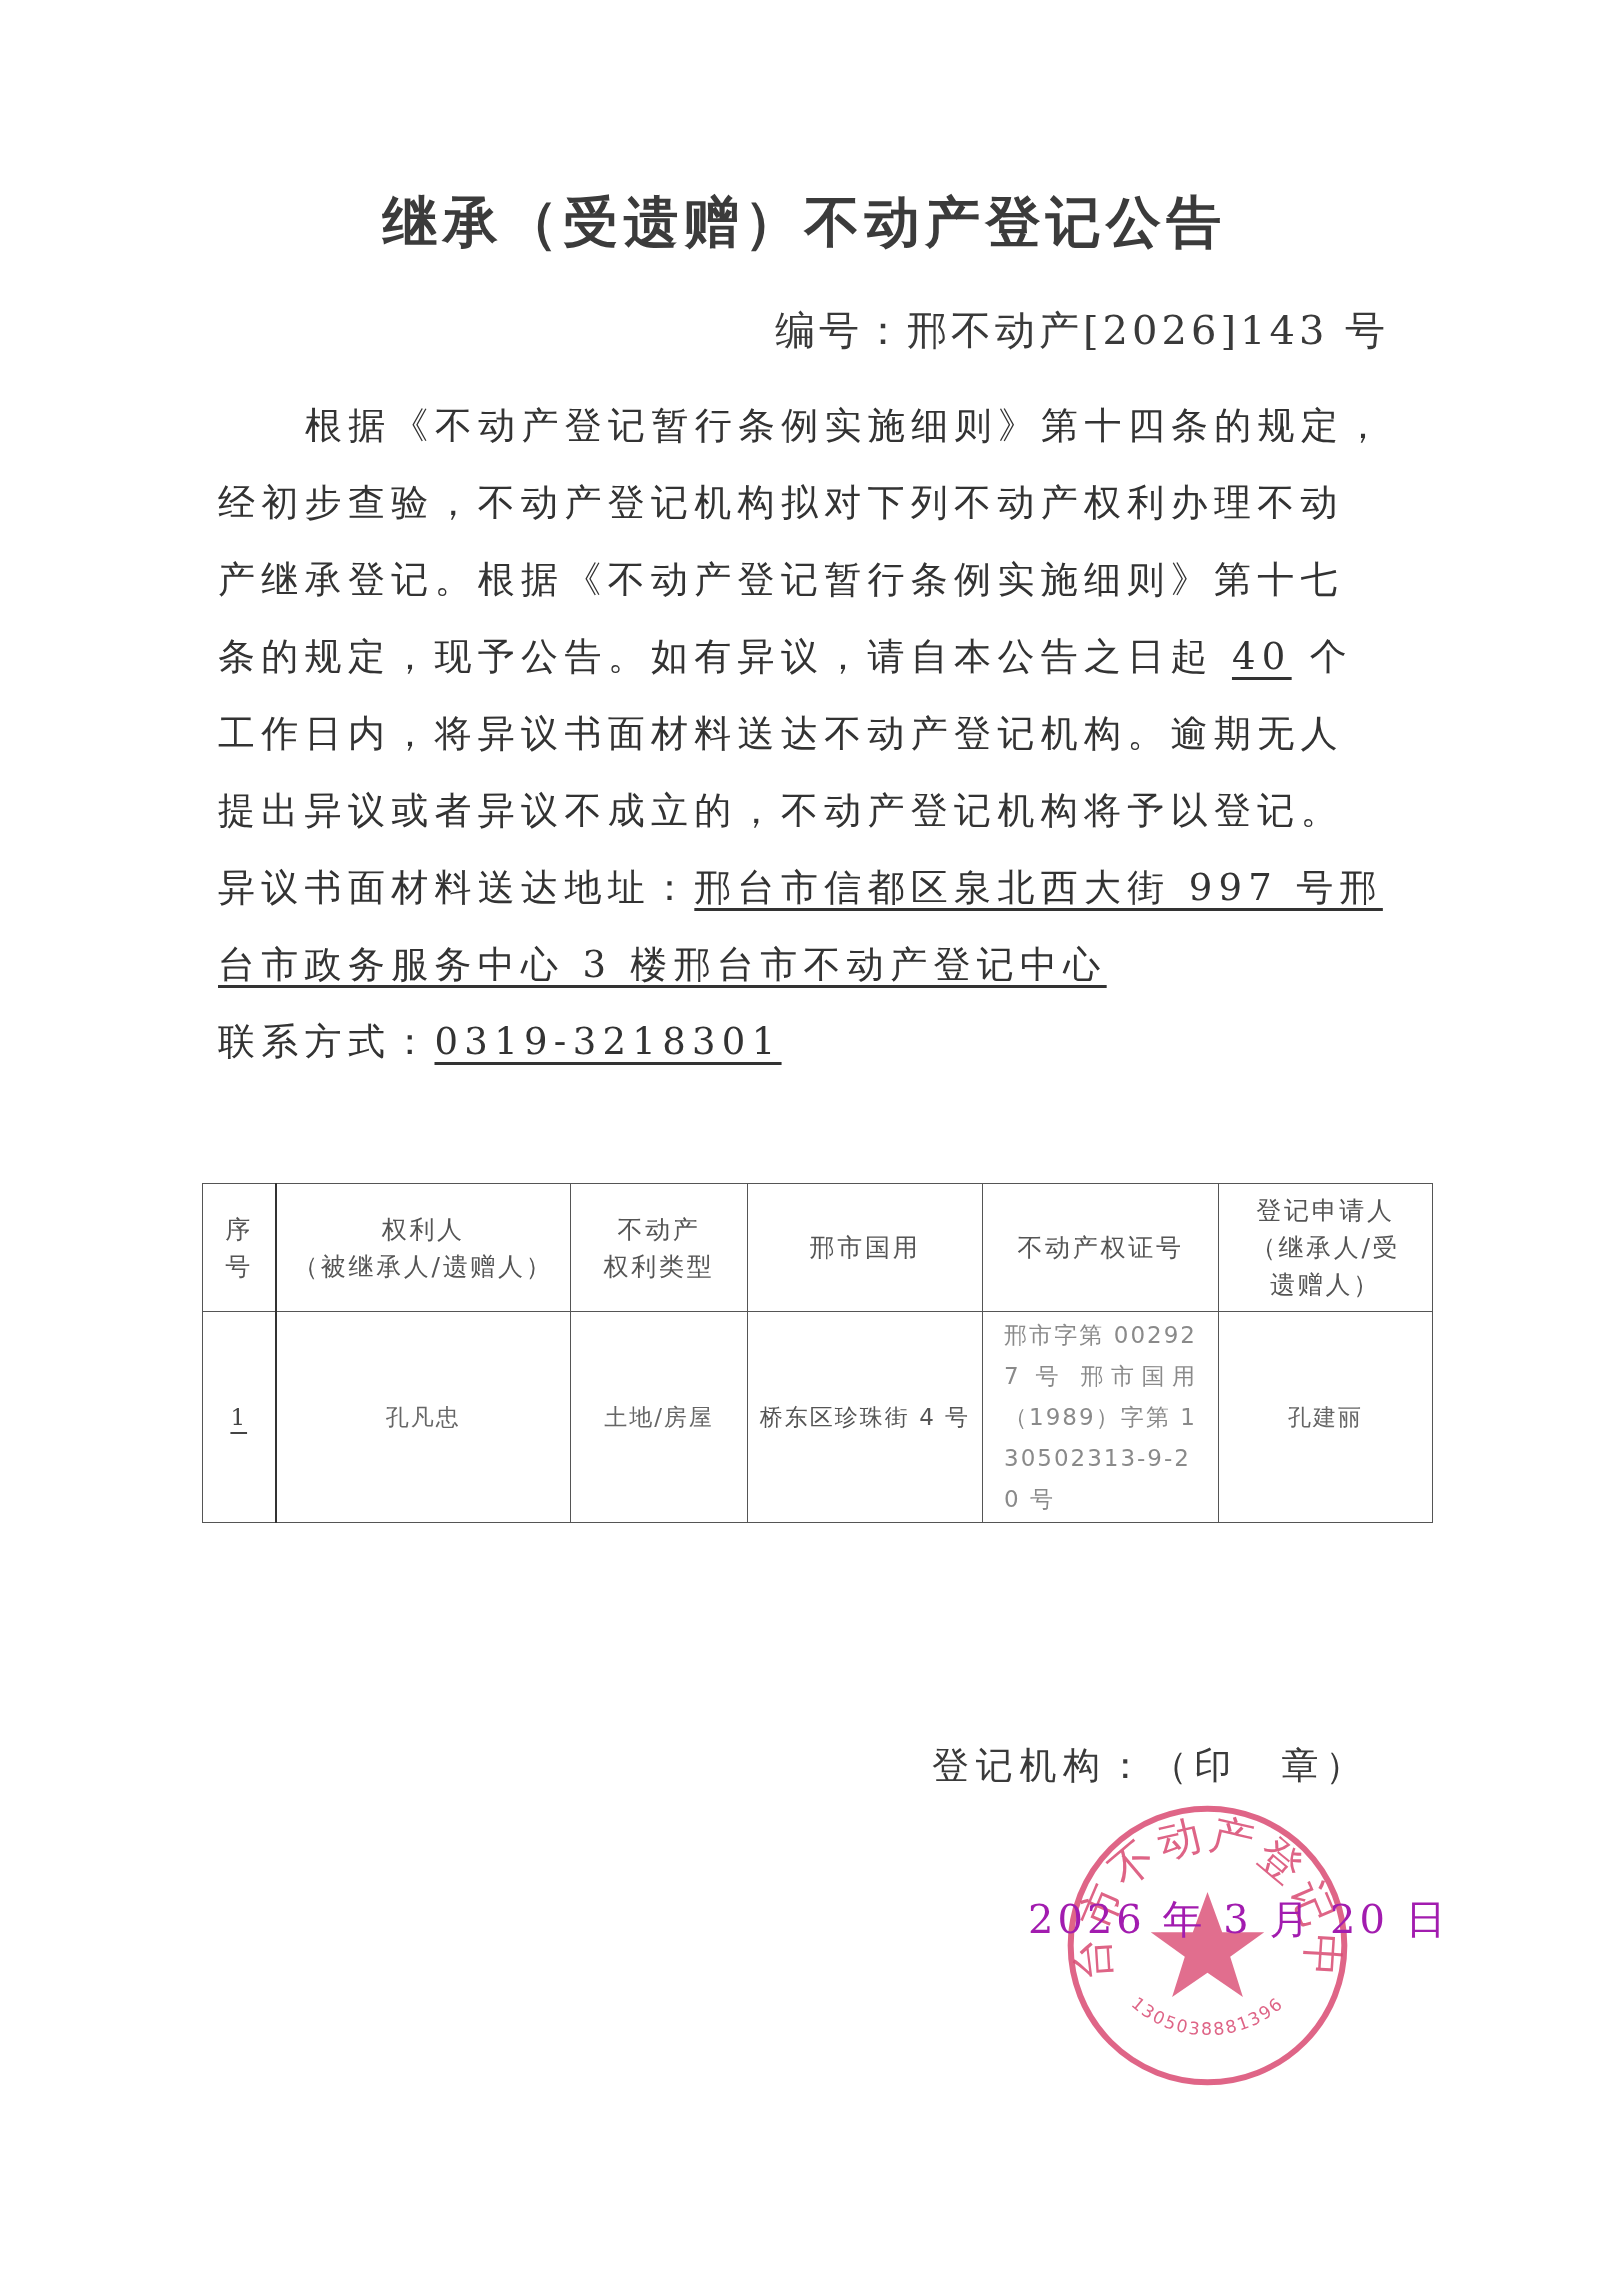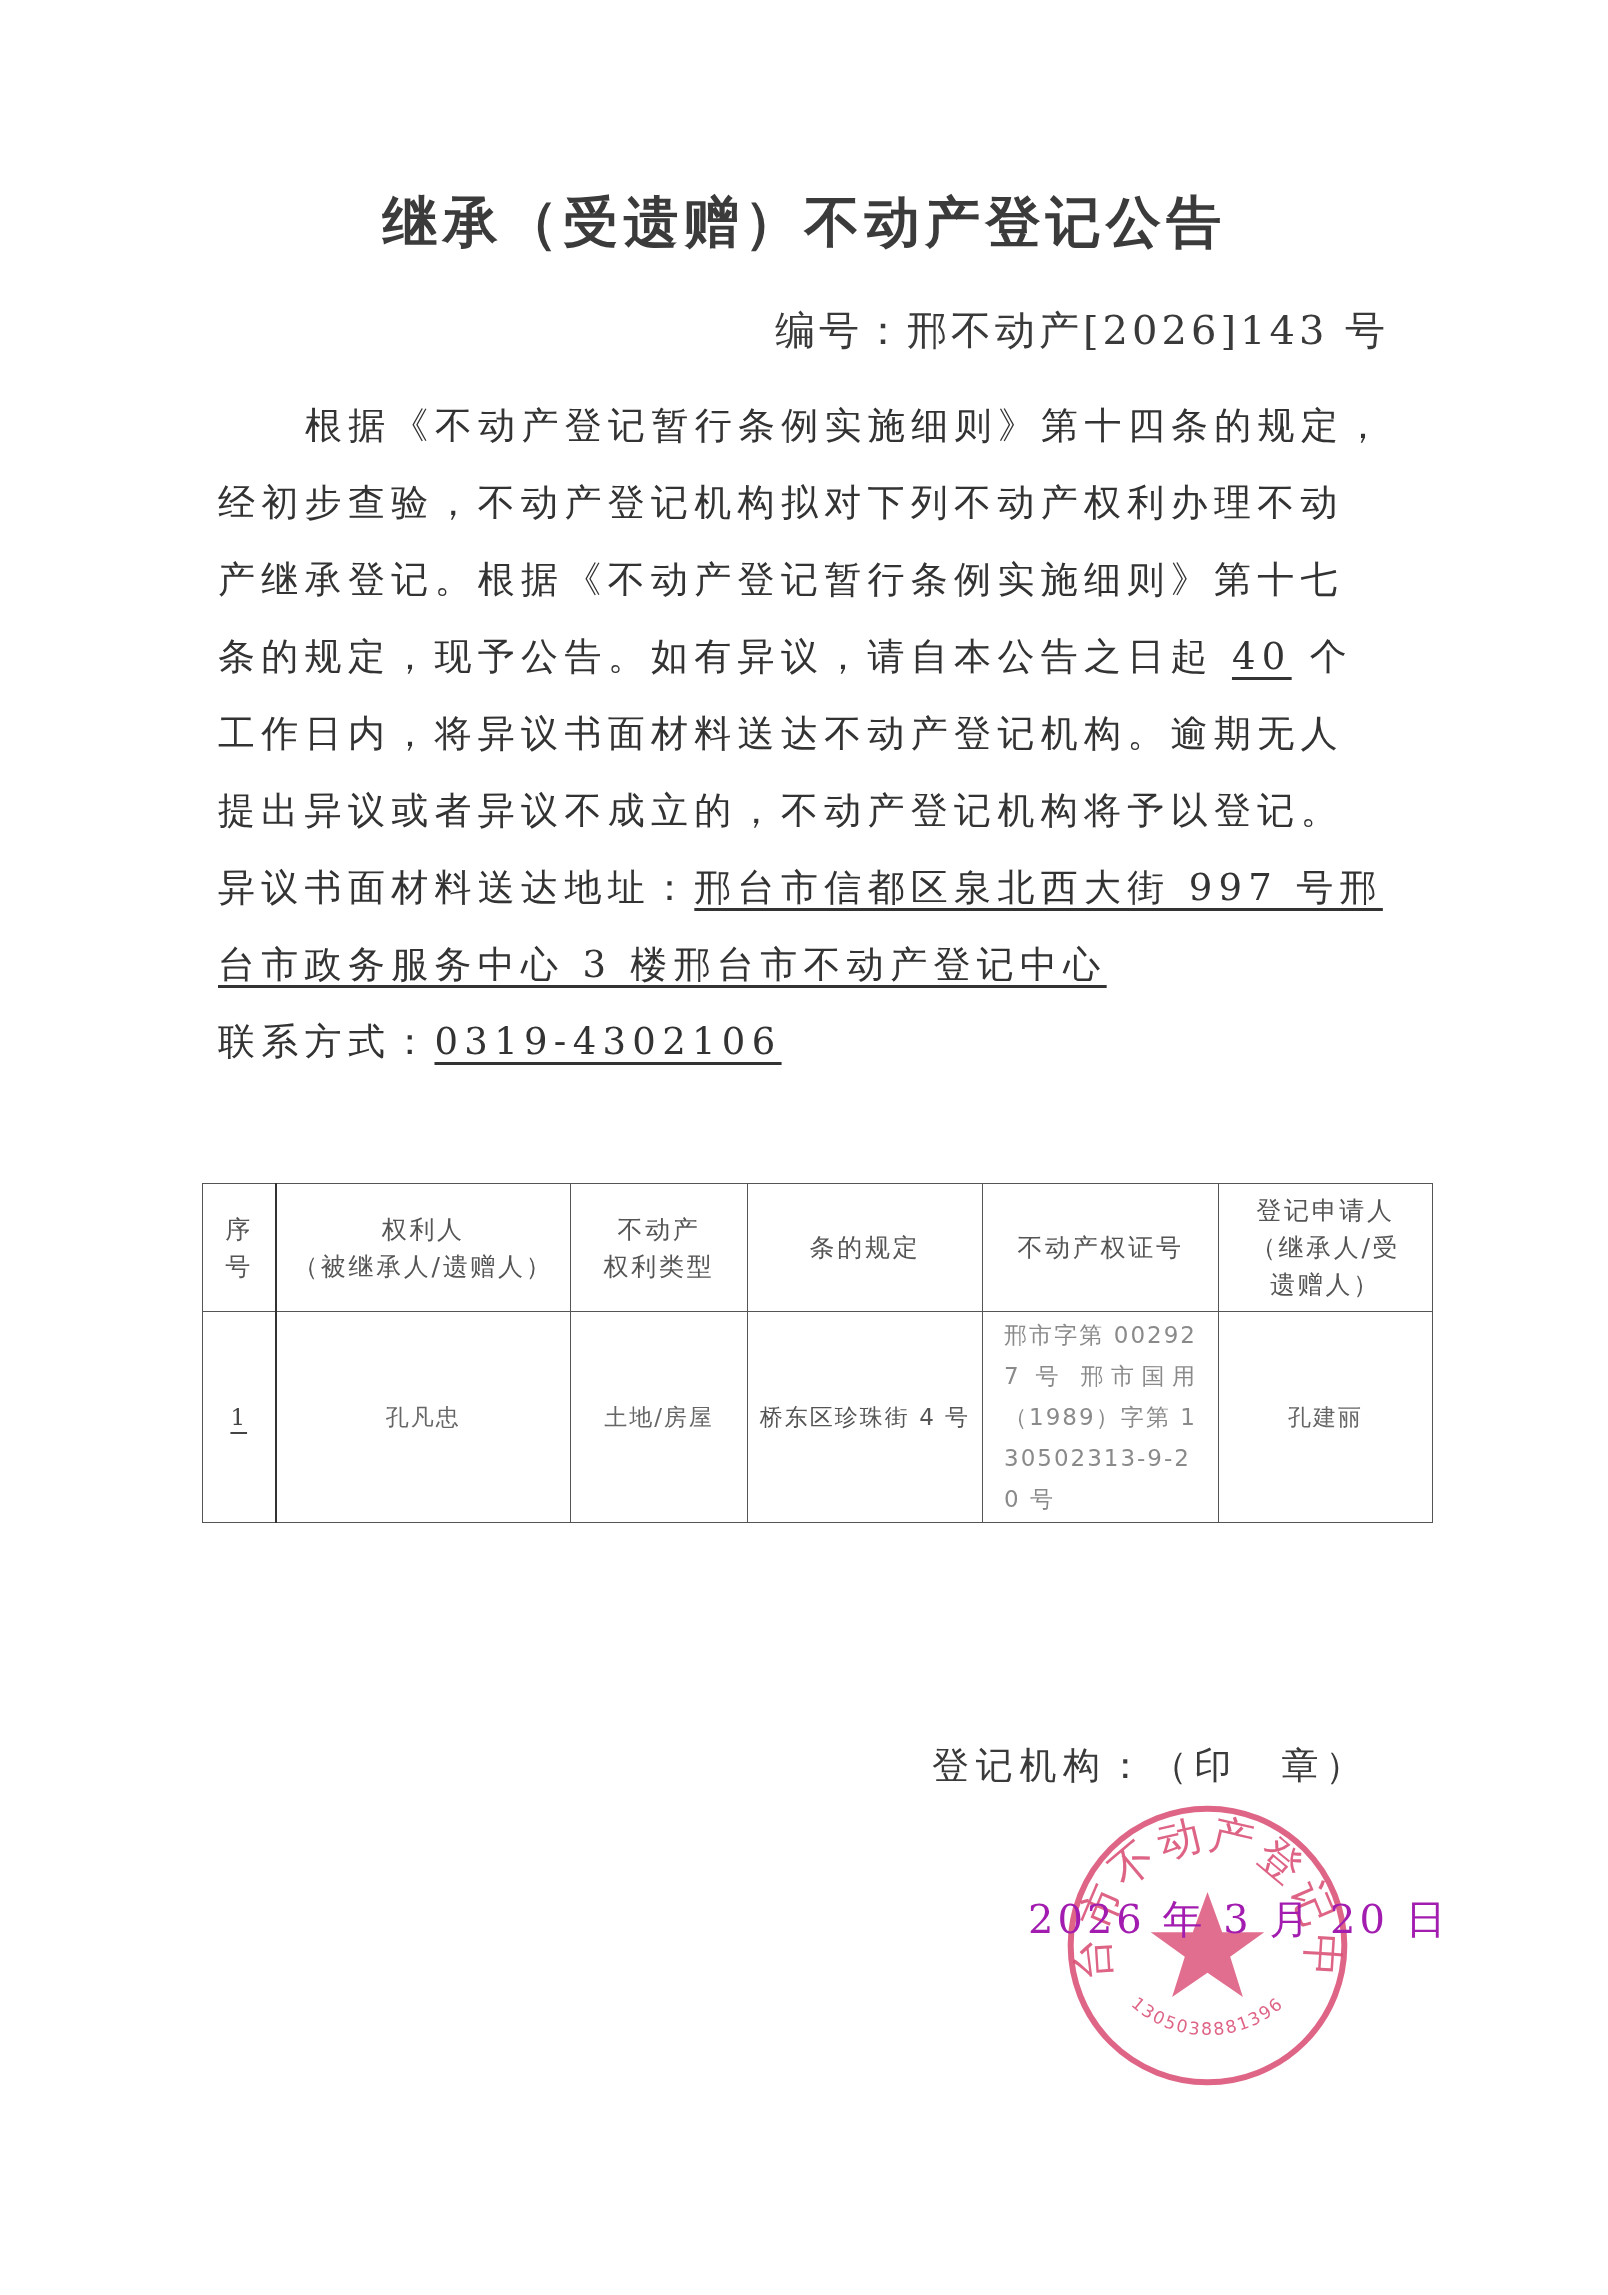--- a/index.html
+++ b/index.html
@@ -66,38 +66,38 @@
 
 <div class="abs body-text">
   <span class="line indent">根据《不动产登记暂行条例实施细则》第十四条的规定，</span>
   <span class="line">经初步查验，不动产登记机构拟对下列不动产权利办理不动</span>
   <span class="line">产继承登记。根据《不动产登记暂行条例实施细则》第十七</span>
   <span class="line"><span>条的规定，现予公告。如有异议，请自本公告之日起</span> <span class="ul">40</span> <span>个</span></span>
   <span class="line">工作日内，将异议书面材料送达不动产登记机构。逾期无人</span>
   <span class="line">提出异议或者异议不成立的，不动产登记机构将予以登记。</span>
   <span class="line"><span>异议书面材料送达地址：</span><span class="ul">邢台市信都区泉北西大街 997 号邢</span></span>
   <span class="line"><span class="ul">台市政务服务中心 3 楼邢台市不动产登记中心</span></span>
-  <span class="line"><span>联系方式：</span><span class="ul">0319-4302106</span></span>
+  <span class="line"><span>联系方式：</span><span class="ul">0319-3218301</span></span>
 </div>
 
 <table class="reg">
   <colgroup>
     <col style="width:73px">
       <col style="width:295px">
       <col style="width:177px">
     <col style="width:235px">
       <col style="width:236px">
       <col style="width:214px">
   </colgroup>
   <thead>
     <tr>
       <th><span class="ml" style="display:inline-block;width:27px;white-space:normal;">序号</span></th>
       <th><span class="ml">权利人<br>（被继承人/遗赠人）</span></th>
       <th><span class="ml">不动产<br>权利类型</span></th>
-      <th><span>条的规定</span></th>
+      <th><span>邢市国用</span></th>
       <th><span>不动产权证号</span></th>
       <th><span class="ml">登记申请人<br>（继承人/受<br>遗赠人）</span></th>
     </tr>
   </thead>
   <tbody>
     <tr>
       <td><span class="seq-num">1</span></td>
       <td>孔凡忠</td>
       <td>土地/房屋</td>
       <td style="color:#555;">桥东区珍珠街 4 号</td>

